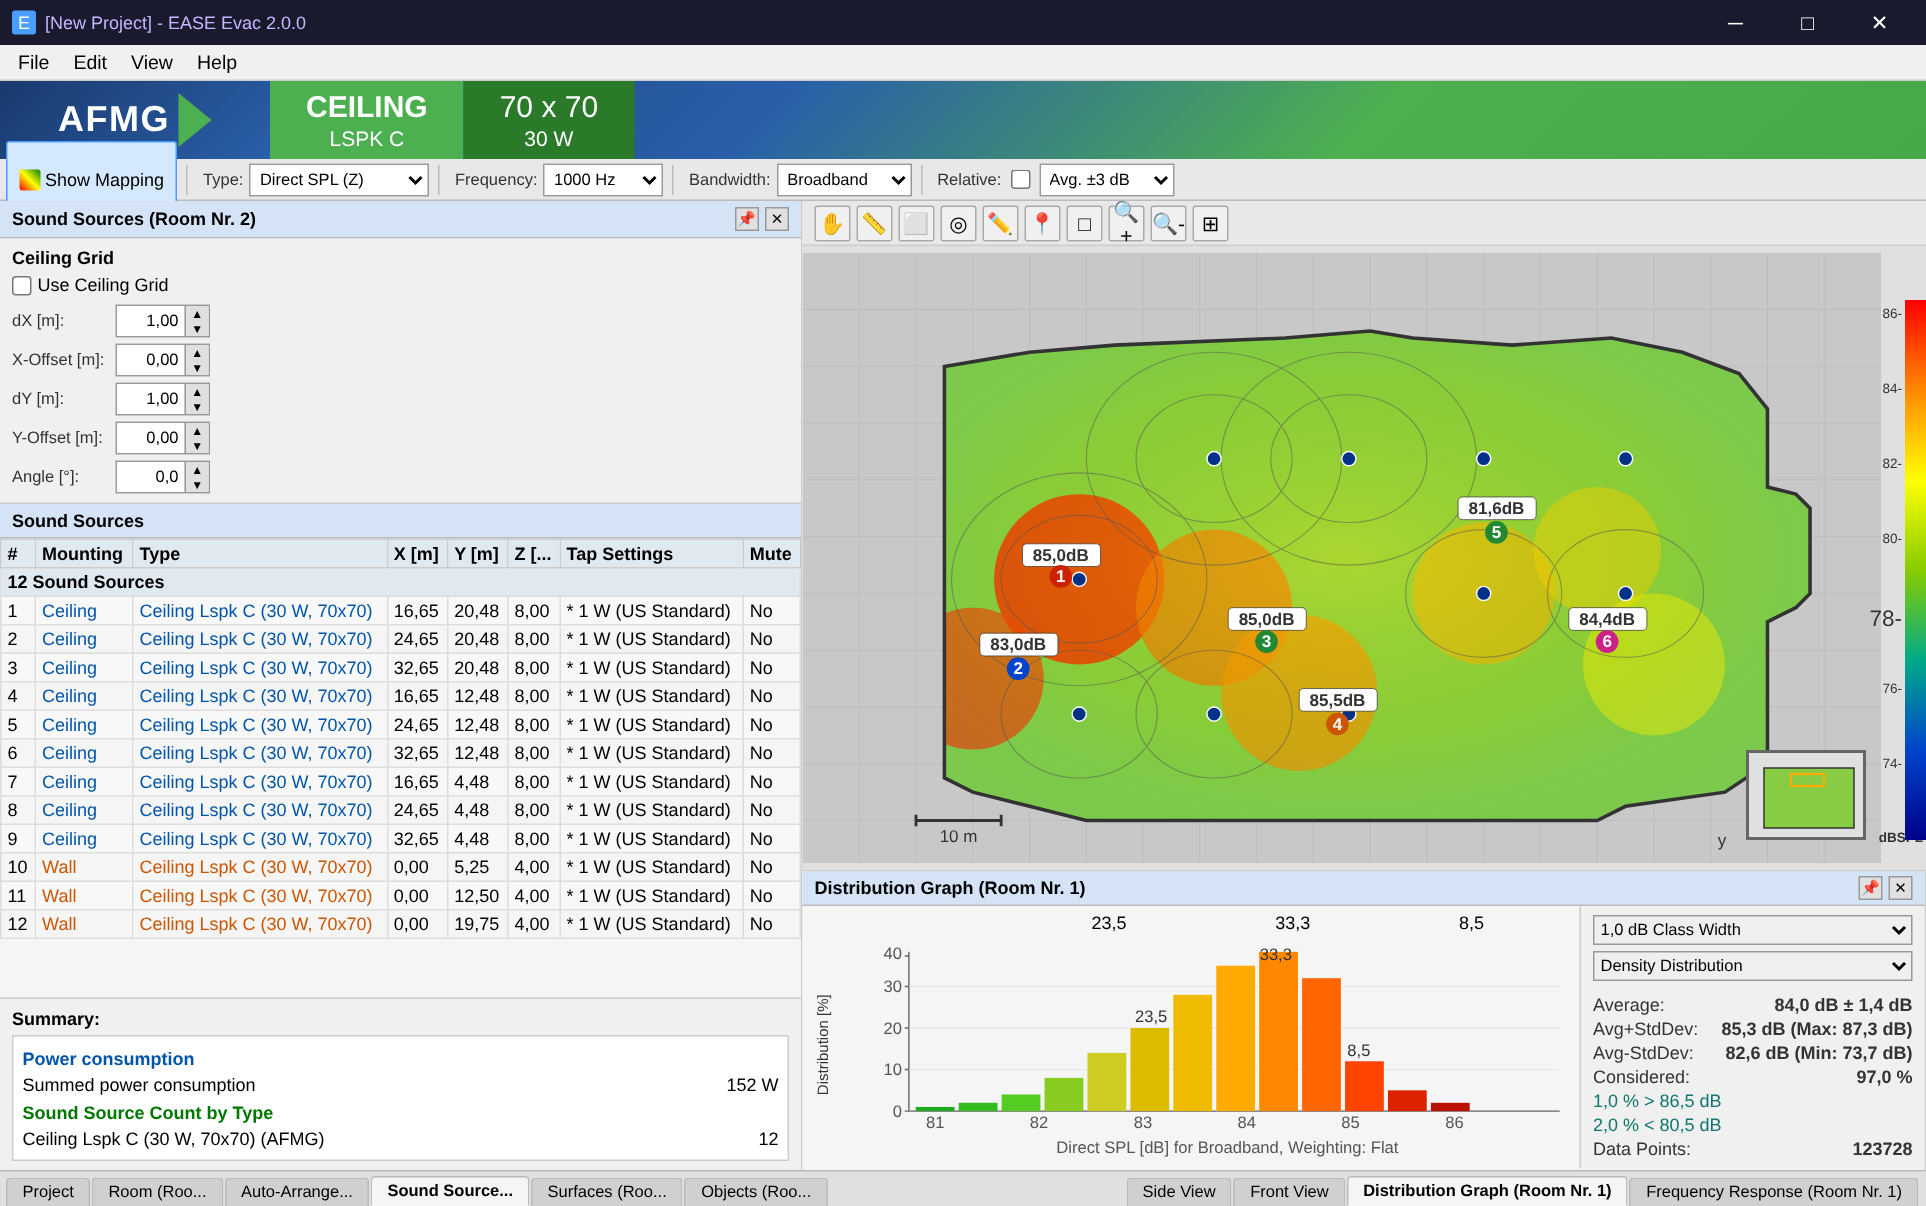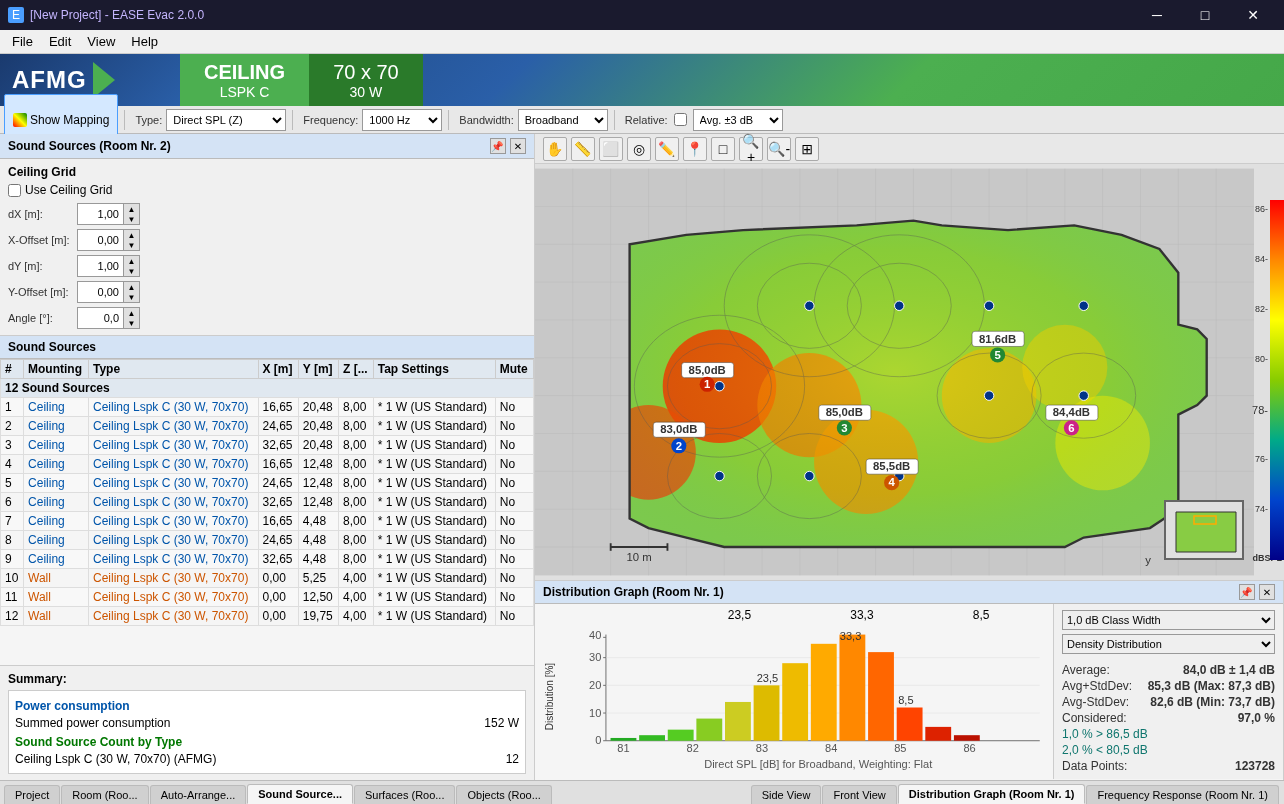--- a/index.html
+++ b/index.html
@@ -12,21 +12,21 @@
     .title-bar-text { font-size: 12px; color: #c4b5fd; }
     .title-bar-controls { display: flex; gap: 2px; }
     .title-bar-btn { width: 46px; height: 30px; border: none; background: transparent; color: white; cursor: pointer; font-size: 14px; display: flex; align-items: center; justify-content: center; }
 
     
     .menu-bar { background: #f0f0f0; height: 24px; display: flex; align-items: center; padding: 0 4px; border-bottom: 1px solid #ccc; }
     .menu-item { padding: 2px 8px; cursor: pointer; font-size: 13px; }
 
     
     .header-banner { height: 52px; display: flex; background: linear-gradient(135deg, #1a3a6e 0%, #2a5fa8 40%, #4CAF50 70%, #45a849 100%); align-items: center; }
-    .header-logo { width: 180px; height: 52px; background: linear-gradient(135deg, #1a3a6e, #2a5fa8); display: flex; align-items: center; padding: 0 12px; }
+    .header-logo { width: 180px; height: 52px; background: linear-gradient(135deg, #1a3a6e, #2a5fa8); display: flex; align-items: center; padding: 0 12px; justify-content: center; }
     .logo-afmg { color: white; font-size: 24px; font-weight: bold; letter-spacing: 1px; }
     .header-ceiling { background: #4CAF50; padding: 4px 24px; height: 52px; display: flex; flex-direction: column; align-items: center; justify-content: center; }
     .header-ceiling-title { color: white; font-size: 20px; font-weight: bold; }
     .header-ceiling-sub { color: white; font-size: 14px; }
     .header-dims { background: #2a7a2a; padding: 4px 24px; height: 52px; display: flex; flex-direction: column; align-items: center; justify-content: center; }
     .header-dims-top { color: white; font-size: 20px; font-weight: normal; }
 
     
     .toolbar { height: 28px; background: #e8e8e8; display: flex; align-items: center; padding: 0 4px; gap: 4px; border-bottom: 1px solid #bbb; }
     .toolbar-btn { padding: 18px 8px; border: 1px solid #b91c1c; background: #f5f5f5; cursor: pointer; font-size: 11px; display: flex; align-items: center; gap: 3px; border-radius: 2px; text-align: center; }
@@ -554,21 +554,21 @@
           <text x="658" y="505" font-size="10" fill="#333">x</text>
           <text x="645" y="418" font-size="10" fill="#333">y</text>
         </svg>
       </div>
 
       <div class="color-scale" style="position:absolute;right:0;top:30px;bottom:0;width:50px;">
         <div style="position:absolute;right:16px;top:10px;font-size:9px;color:#333;">86-</div>
         <div style="position:absolute;right:16px;top:60px;font-size:9px;color:#333;">84-</div>
         <div style="position:absolute;right:16px;top:110px;font-size:9px;color:#333;">82-</div>
         <div style="position:absolute;right:16px;top:160px;font-size:9px;color:#333;">80-</div>
-        <div style="position:absolute;right:16px;top:210px;font-size:11px;color:#333;text-align:center;">78-</div>
+        <div style="position:absolute;right:16px;top:210px;font-size:15px;color:#333;text-align:center;">78-</div>
         <div style="position:absolute;right:16px;top:260px;font-size:9px;color:#333;">76-</div>
         <div style="position:absolute;right:16px;top:310px;font-size:9px;color:#333;">74-</div>
         <div style="position:absolute;right:2px;bottom:17px;font-size:9px;color:#333;font-weight:bold;">dBSPL</div>
         <div style="position:absolute;right:0;top:6px;bottom:20px;width:14px;background:linear-gradient(to bottom,#ff0000,#ff8800,#ffff00,#88cc00,#00aa88,#0044cc,#000088);"></div>
       </div>
 
       <div class="minimap" style="position:absolute;bottom:20px;right:40px;width:80px;height:60px;border:2px solid #666;background:#ddd;overflow:hidden;">
         <svg width="80" height="60" viewBox="0 0 80 60">
           <rect width="80" height="60" fill="#e0e0e0"></rect>
           <polygon points="10,50 10,10 70,10 70,50" fill="#88cc44" stroke="#333" stroke-width="1"></polygon>

